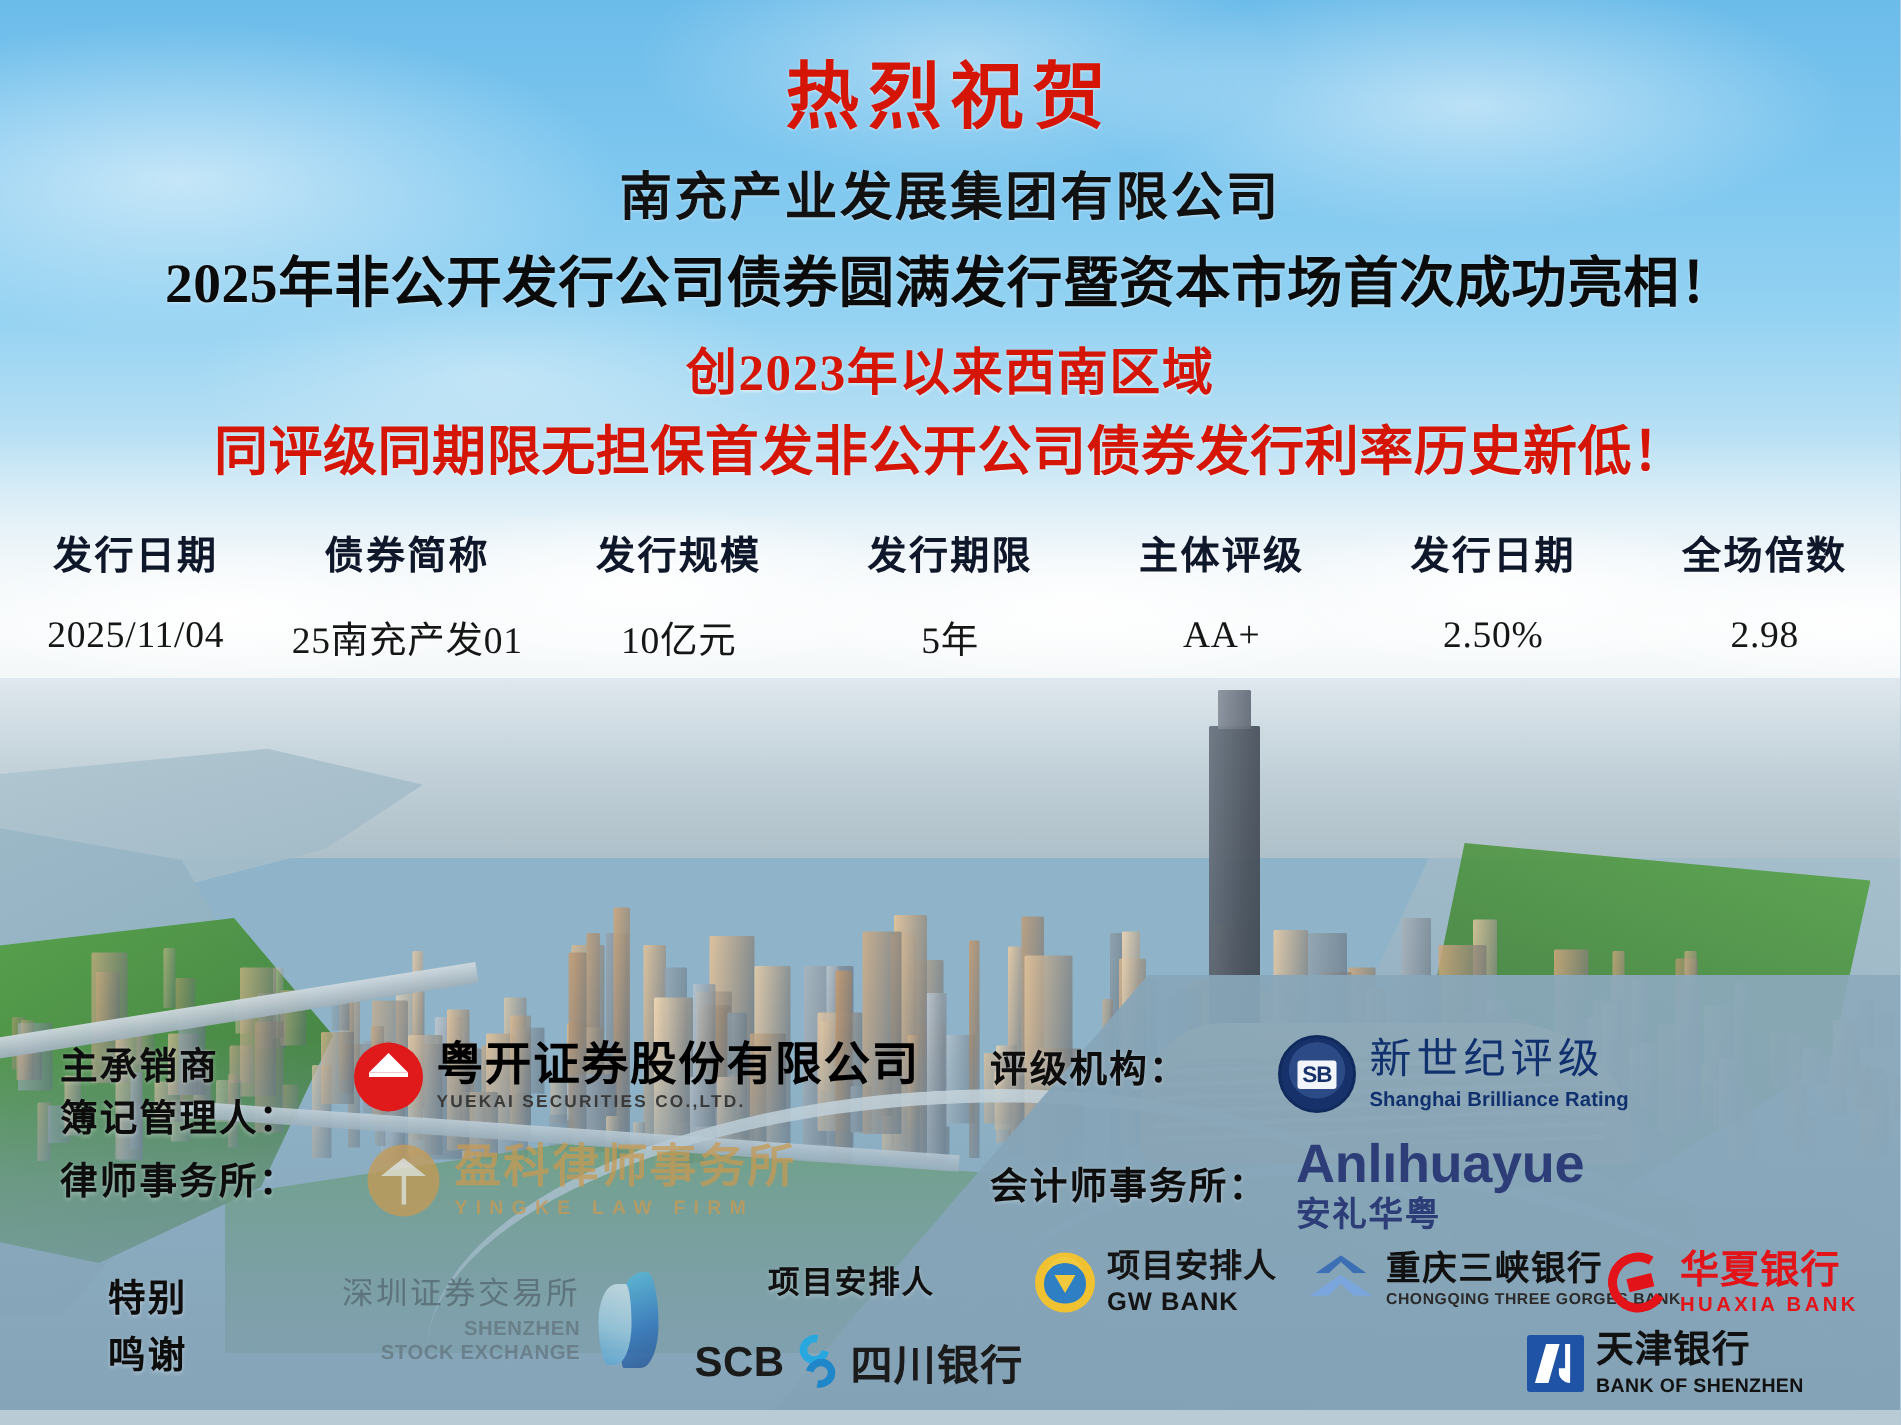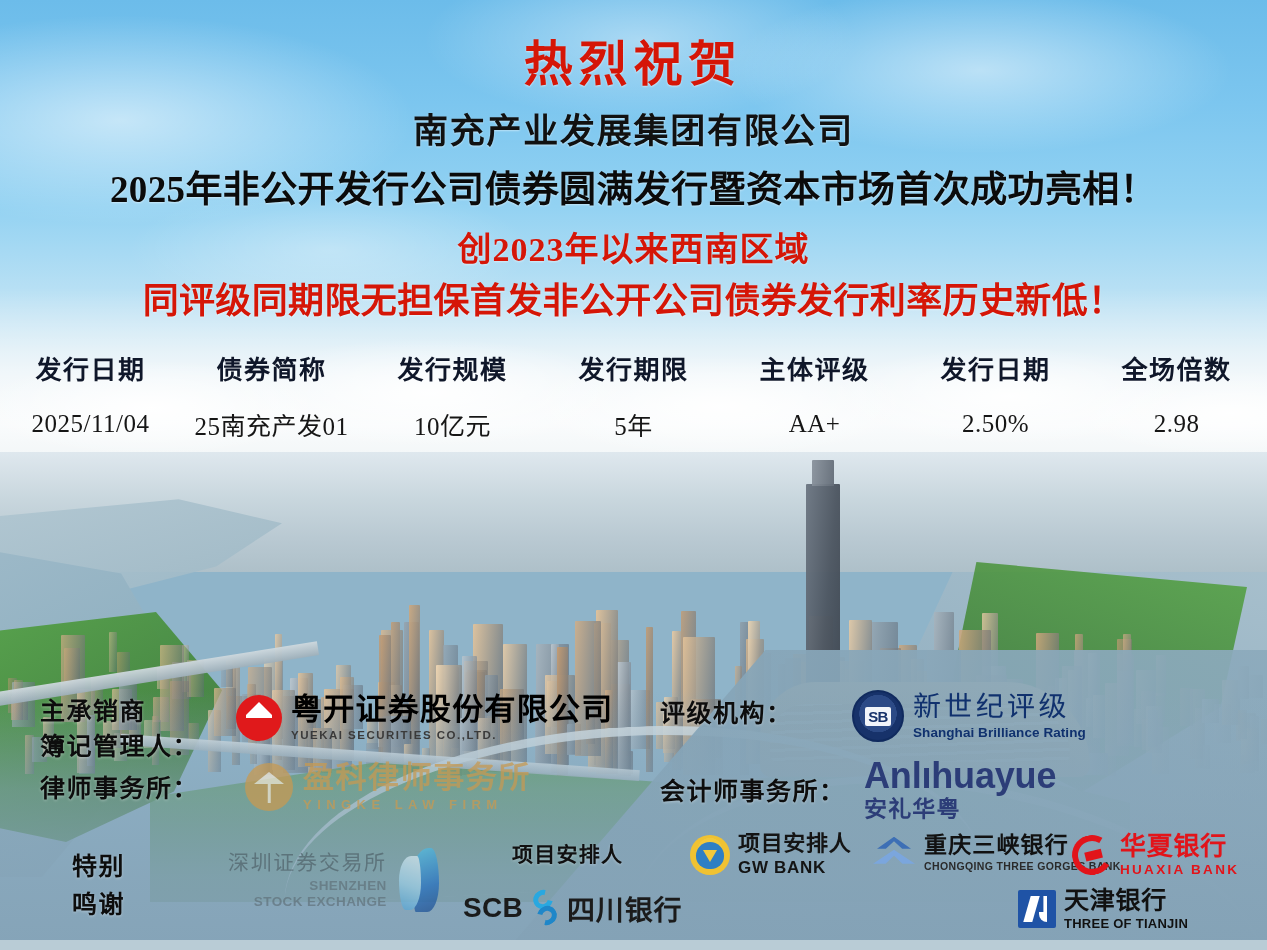--- a/index.html
+++ b/index.html
@@ -807,17 +807,17 @@
       <div class="bank-cn">华夏银行</div>
       <div class="bank-en">HUAXIA BANK</div>
     </div>
   </div>
 
 
   <div class="bank logo-tj">
     <div class="tj-mark"></div>
     <div class="bank-txt">
       <div class="bank-cn">天津银行</div>
-      <div class="bank-en">THREE OF TIANJIN</div>
+      <div class="bank-en">BANK OF SHENZHEN</div>
     </div>
   </div>
 
 </div>
 
 </body></html>

